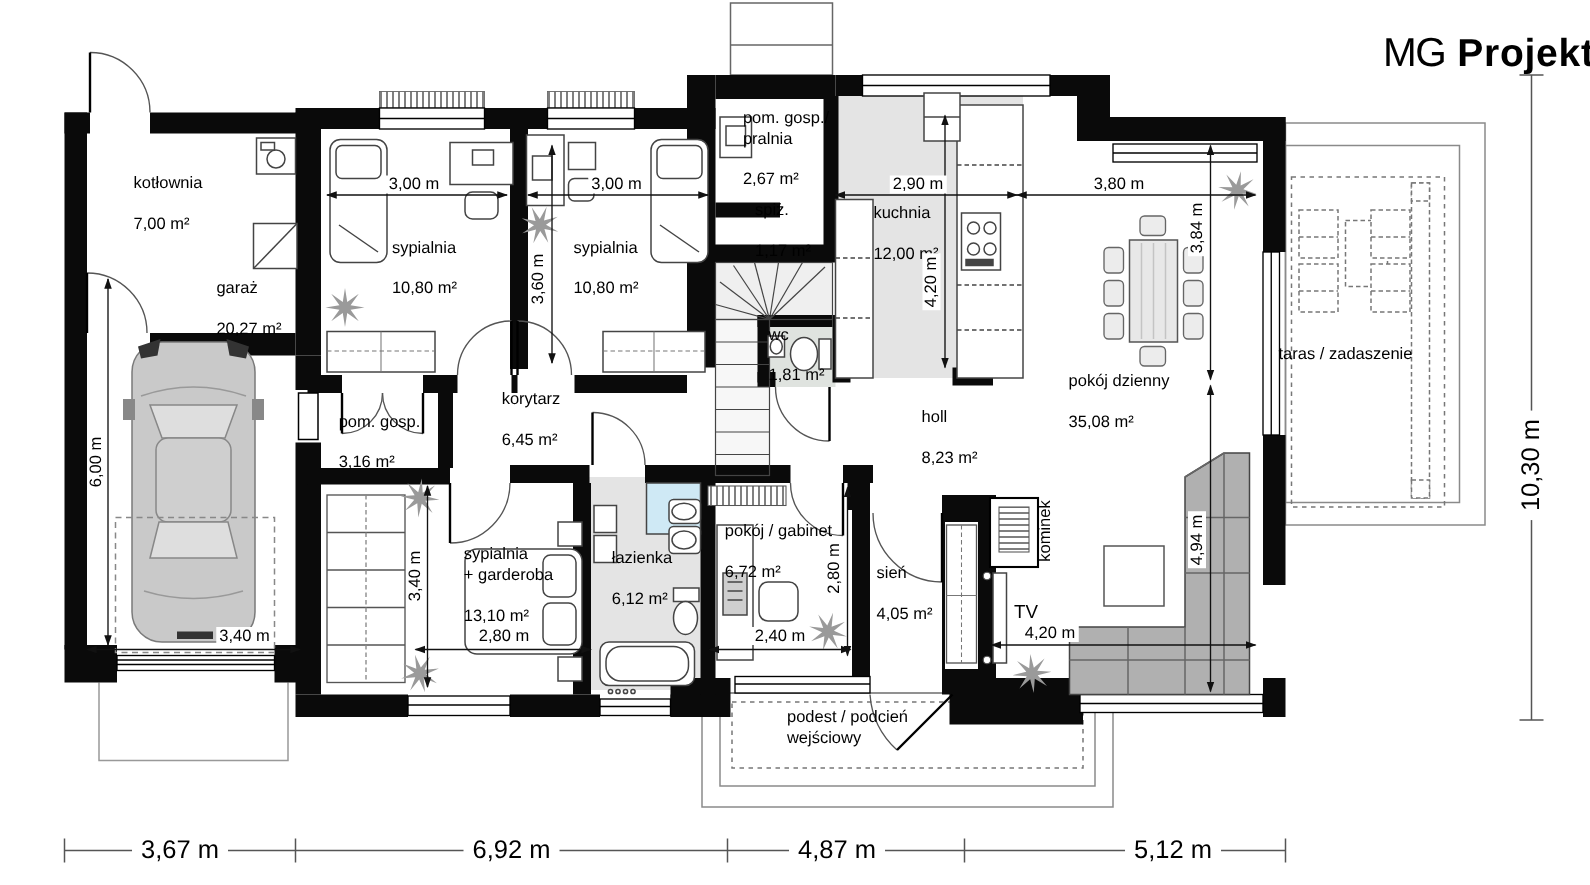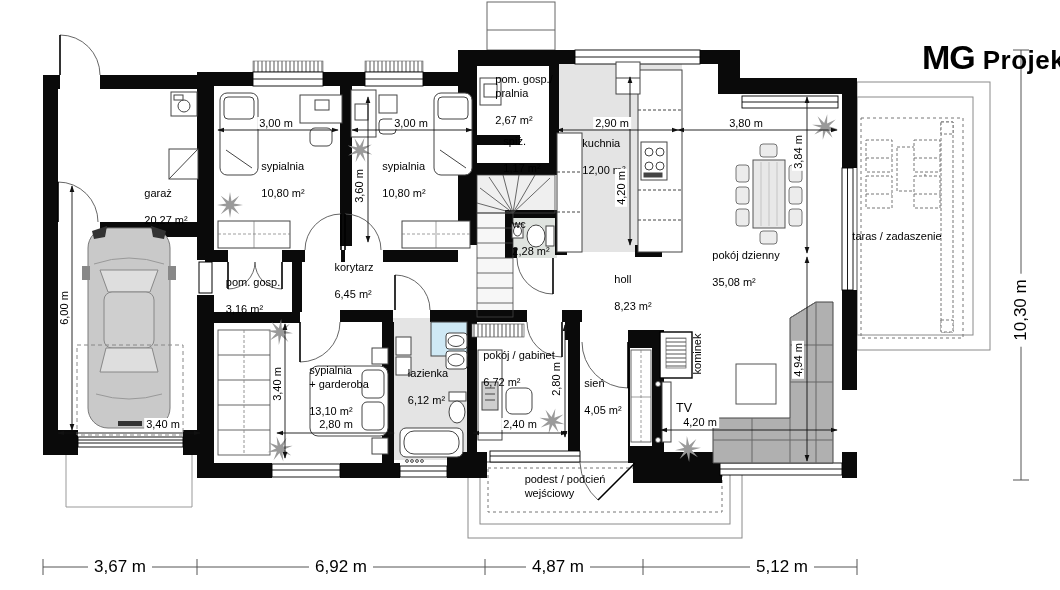--- a/index.html
+++ b/index.html
@@ -10,21 +10,21 @@
           font-size:11px;line-height:1.25;color:#000;white-space:pre-line;}
   .rlabel .ra{white-space:nowrap;}
   .dim{position:absolute;transform:translate(-50%,-50%);font-size:11px;color:#000;
        background:#fff;padding:0 2px;white-space:nowrap;text-align:center;}
   .dim.v{transform:translate(-50%,-50%) rotate(-90deg);}
   .dim.big{font-size:17px;padding:0 6px;}
   .vtext{position:absolute;transform:translate(-50%,-50%) rotate(-90deg);
          font-size:11px;color:#000;white-space:nowrap;}
   .plain{position:absolute;transform:translate(-50%,-50%);font-size:12.5px;color:#000;white-space:nowrap;}
   .logo{position:absolute;left:922px;top:20px;display:flex;align-items:baseline;gap:8px;color:#000;}
-  .logo .mg{font-size:34px;font-weight:700;letter-spacing:-1px;line-height:1;margin-top:20px;}
+  .logo .mg{font-size:27px;font-weight:400;letter-spacing:-1px;line-height:1;}
   .logo .pro{font-size:26px;font-weight:700;letter-spacing:.5px;}
 </style>
 </head>
 <body>
 
 <div id="plan">
 
 <svg viewBox="0 0 1060 590" width="1060" height="590">
   <defs>
     <pattern id="hatchV" width="4" height="14" patternUnits="userSpaceOnUse">
@@ -421,20 +421,24 @@
     <line x1="1013" y1="50" x2="1029" y2="50"></line>
         <line x1="1013" y1="480" x2="1029" y2="480"></line>
   </g>
 </svg>
 
 <div class="logo">
   <span class="mg">MG</span>
   <span class="pro">Projekt</span>
 </div>
 
+<div class="rlabel" style="left:112px;top:137px">
+  <div class="rn">kotłownia</div>
+  <div class="ra">7,00 m²</div>
+</div>
 <div class="rlabel" style="left:166px;top:207px">
   <div class="rn">garaż</div>
   <div class="ra">20,27 m²</div>
 </div>
 <div class="rlabel" style="left:283px;top:180px">
   <div class="rn">sypialnia</div>
   <div class="ra">10,80 m²</div>
 </div>
 <div class="rlabel" style="left:404px;top:180px">
   <div class="rn">sypialnia</div>
@@ -448,21 +452,21 @@
 <div class="rlabel" style="left:522px;top:155px">
   <div class="rn">spiż.</div>
   <div class="ra">1,17 m²</div>
 </div>
 <div class="rlabel" style="left:604px;top:157px">
   <div class="rn">kuchnia</div>
   <div class="ra">12,00 m²</div>
 </div>
 <div class="rlabel" style="left:531px;top:238px">
   <div class="rn">wc</div>
-  <div class="ra">2,28 m²</div>
+  <div class="ra">1,81 m²</div>
 </div>
 <div class="rlabel" style="left:354px;top:281px">
   <div class="rn">korytarz</div>
   <div class="ra">6,45 m²</div>
 </div>
 <div class="rlabel" style="left:253px;top:296px">
   <div class="rn">pom. gosp.</div>
   <div class="ra">3,16 m²</div>
 </div>
 <div class="rlabel" style="left:633px;top:293px">

